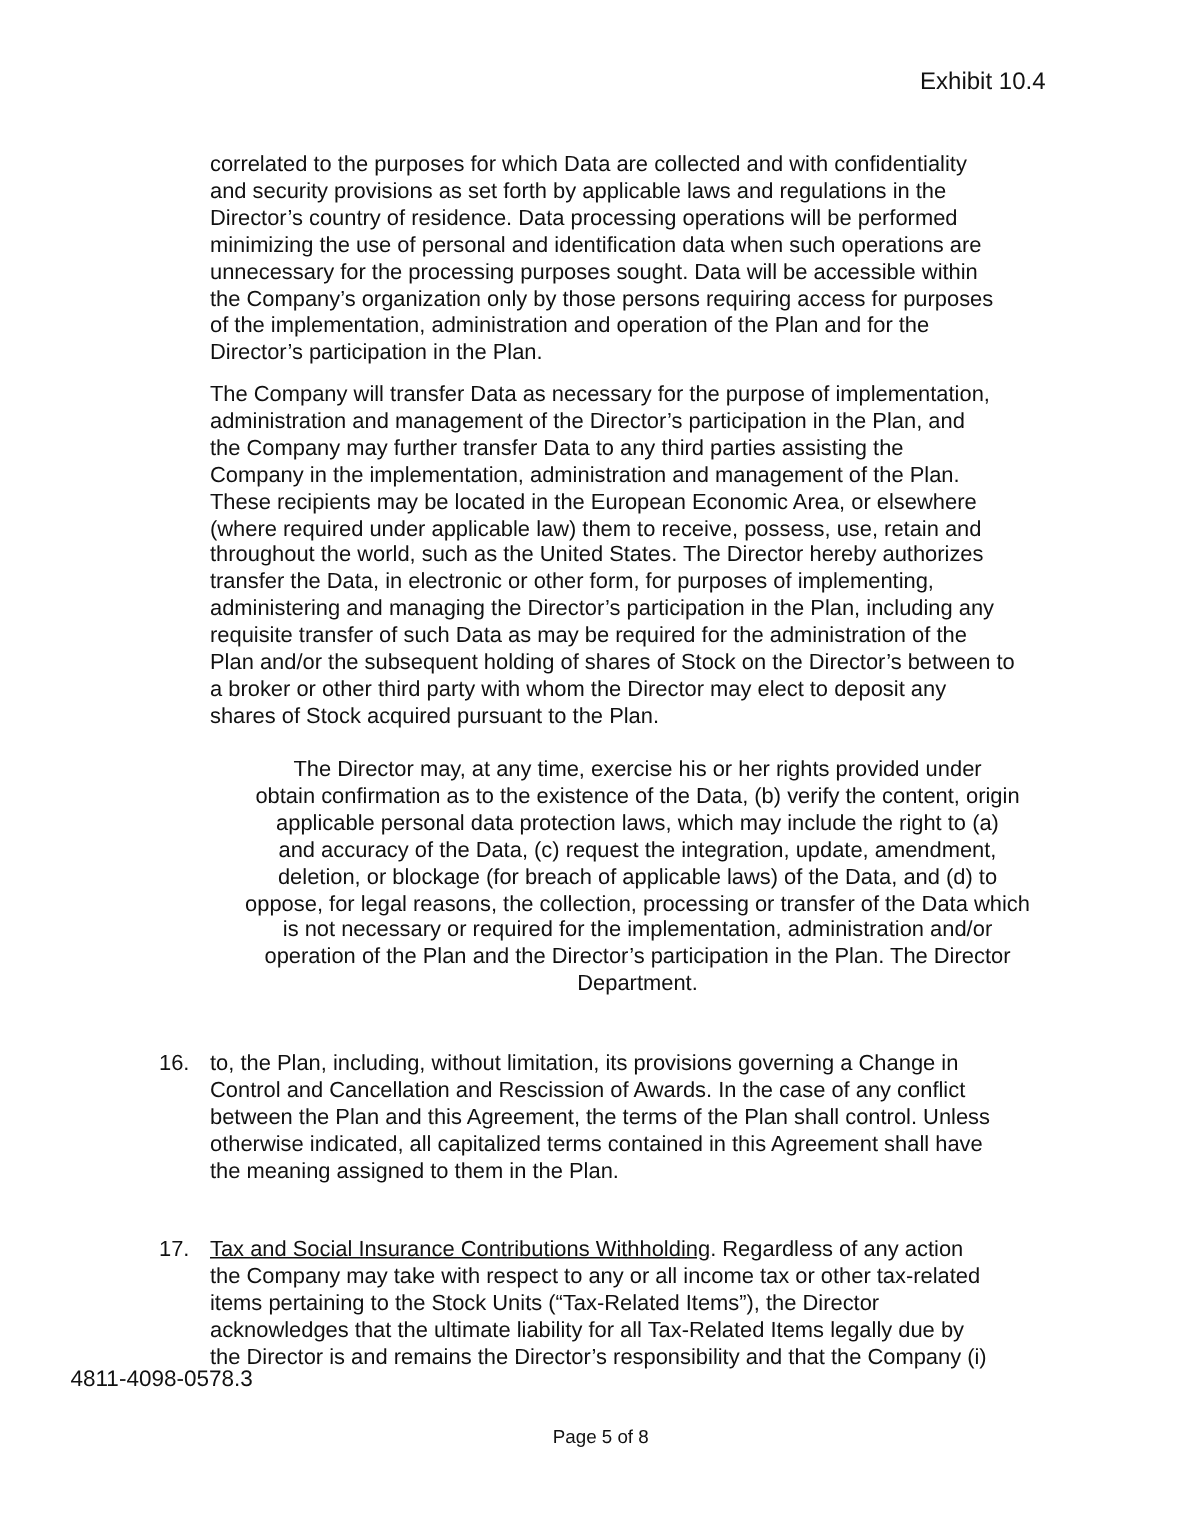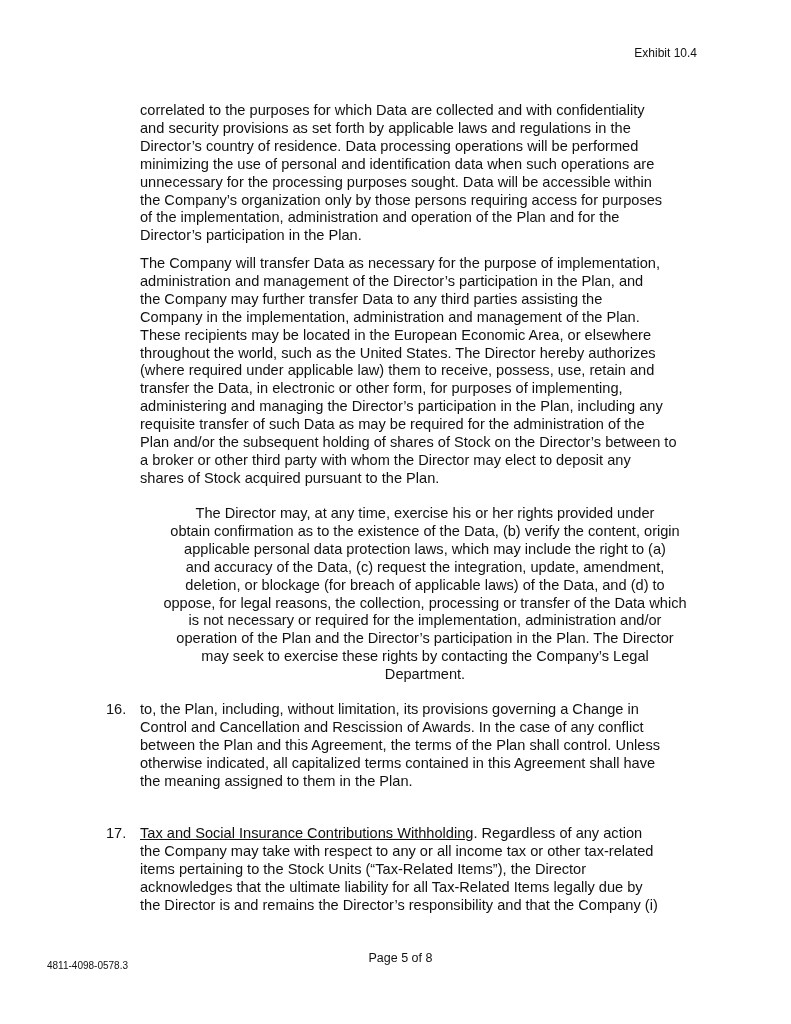--- a/index.html
+++ b/index.html
@@ -1,24 +1,24 @@
 <!DOCTYPE html>
 <html><head>
   <meta charset="utf-8">
   <style>
     html, body { margin: 0; padding: 0; background: #ffffff; }
     body { width: 791px; height: 1024px; position: relative; overflow: hidden;
            font-family: "Liberation Sans", sans-serif; color: #111111; }
-    .exhibit { position: absolute; top: 46px; right: 94px; font-size: 12px; margin-left: 16px; }
+    .exhibit { position: absolute; top: 46px; right: 94px; font-size: 16px; margin-left: 16px; }
     .para { position: absolute; left: 140px; width: 570px; font-size: 14.6px; line-height: 17.9px; }
     .line { display: block; white-space: nowrap; }
     .num { position: absolute; left: 106px; font-size: 14.6px; line-height: 17.9px; }
     .u { text-decoration: underline; }
     .footer-page { position: absolute; top: 951px; left: 0; width: 765px; text-align: center; font-size: 12.5px; padding-left: 36px; box-sizing: border-box; }
-    .footer-doc { position: absolute; top: 960px; left: 47px; font-size: 10px; }
+    .footer-doc { position: absolute; top: 911px; left: 47px; font-size: 15px; }
   </style>
 </head>
 <body>
 
 <div class="exhibit">Exhibit 10.4</div>
 
 <div class="para" style="top:102px;">
   <span class="line">correlated to the purposes for which Data are collected and with confidentiality</span>
   <span class="line">and security provisions as set forth by applicable laws and regulations in the</span>
   <span class="line">Director’s country of residence.  Data processing operations will be performed</span>
@@ -28,40 +28,39 @@
   <span class="line">of the implementation, administration and operation of the Plan and for the</span>
   <span class="line">Director’s participation in the Plan.</span>
 </div>
 
 <div class="para" style="top:255px;">
   <span class="line">The Company will transfer Data as necessary for the purpose of implementation,</span>
   <span class="line">administration and management of the Director’s participation in the Plan, and</span>
   <span class="line">the Company may further transfer Data to any third parties assisting the</span>
   <span class="line">Company in the implementation, administration and management of the Plan.</span>
   <span class="line">These recipients may be located in the European Economic Area, or elsewhere</span>
+  <span class="line">(where required under applicable law) them to receive, possess, use, retain and</span>
   <span class="line">throughout the world, such as the United States.  The Director hereby authorizes</span>
-  <span class="line">(where required under applicable law) them to receive, possess, use, retain and</span>
   <span class="line">transfer the Data, in electronic or other form, for purposes of implementing,</span>
   <span class="line">administering and managing the Director’s participation in the Plan, including any</span>
   <span class="line">requisite transfer of such Data as may be required for the administration of the</span>
   <span class="line">Plan and/or the subsequent holding of shares of Stock on the Director’s between to</span>
   <span class="line">a broker or other third party with whom the Director may elect to deposit any</span>
   <span class="line">shares of Stock acquired pursuant to the Plan.</span>
 </div>
 
 <div class="para" style="top:505px;text-align:center;">
   <span class="line">The Director may, at any time, exercise his or her rights provided under</span>
   <span class="line">obtain confirmation as to the existence of the Data, (b) verify the content, origin</span>
   <span class="line">applicable personal data protection laws, which may include the right to (a)</span>
   <span class="line">and accuracy of the Data, (c) request the integration, update, amendment,</span>
   <span class="line">deletion, or blockage (for breach of applicable laws) of the Data, and (d) to</span>
   <span class="line">oppose, for legal reasons, the collection, processing or transfer of the Data which</span>
   <span class="line">is not necessary or required for the implementation, administration and/or</span>
   <span class="line">operation of the Plan and the Director’s participation in the Plan.  The Director</span>
-  <span class="line">may seek to exercise these rights by contacting the Company’s Legal</span>
   <span class="line">Department.</span>
 </div>
 
 <div class="num" style="top:701px;">16.</div>
 <div class="para" style="top:701px;">
   <span class="line">to, the Plan, including, without limitation, its provisions governing a Change in</span>
   <span class="line">Control and Cancellation and Rescission of Awards.  In the case of any conflict</span>
   <span class="line">between the Plan and this Agreement, the terms of the Plan shall control.  Unless</span>
   <span class="line">otherwise indicated, all capitalized terms contained in this Agreement shall have</span>
   <span class="line">the meaning assigned to them in the Plan.</span>

